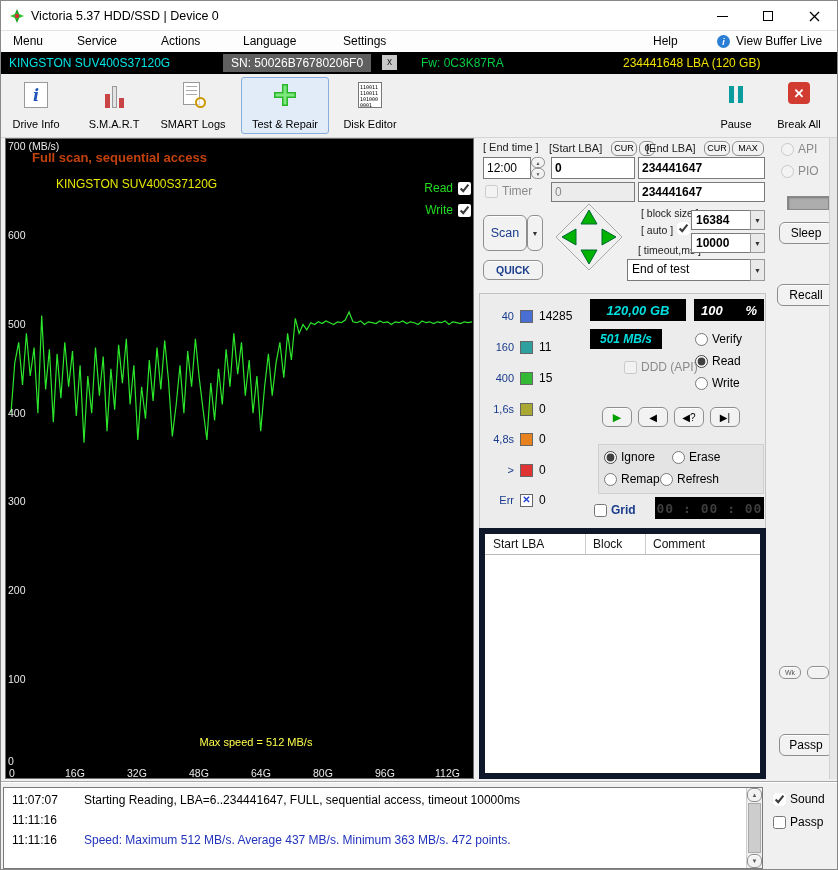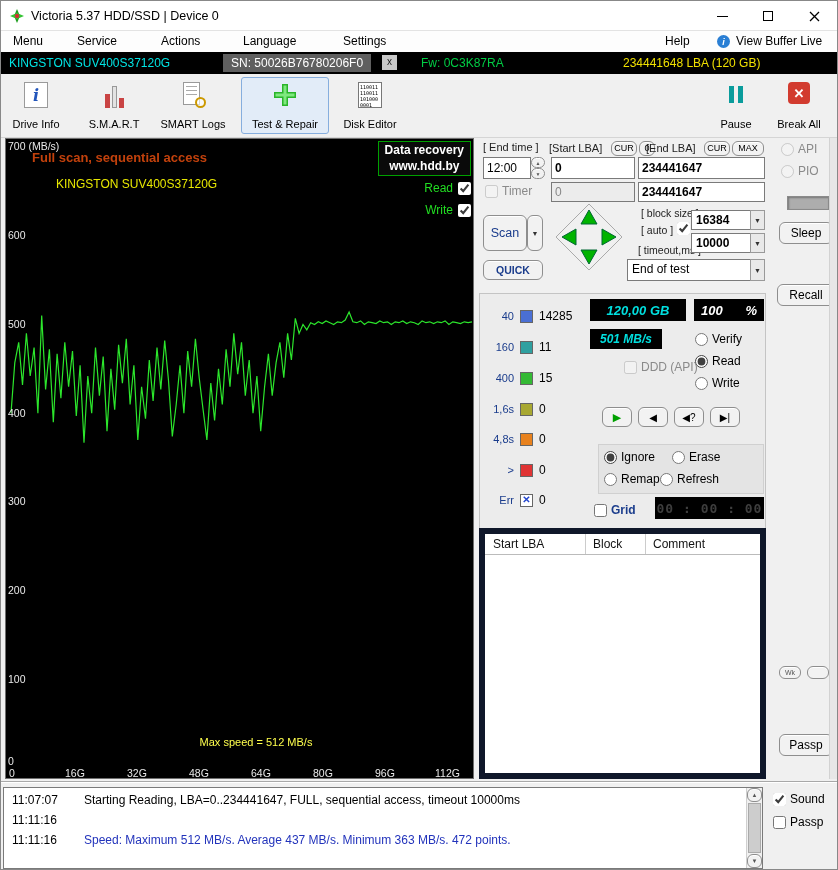--- a/index.html
+++ b/index.html
@@ -92,21 +92,21 @@
         </svg>
       </span>
   </div>
 
   <div class="a menubar">
     <span class="menu-item" style="left:8px;">Menu</span>
     <span class="menu-item" style="left:72px;">Service</span>
     <span class="menu-item" style="left:156px;">Actions</span>
     <span class="menu-item" style="left:238px;">Language</span>
     <span class="menu-item" style="left:338px;">Settings</span>
-    <span class="menu-item" style="left:648px;margin-left:12px;">Help</span>
+    <span class="menu-item" style="left:648px;">Help</span>
     <span class="a" style="left:716px;top:4px;width:13px;height:13px;border-radius:50%;background:#2a7fd4;color:#fff;font-size:9px;font-style:italic;font-weight:bold;display:flex;align-items:center;justify-content:center;">i</span>
     <span class="menu-item" style="left:731px;">View Buffer Live</span>
   </div>
 
   <div class="a devicebar">
     <span class="a" style="left:8px;color:#00e5e5;">KINGSTON SUV400S37120G</span>
     <span class="a" style="left:222px;top:2px;height:18px;line-height:18px;background:#5f5f5f;color:#fff;padding:0 8px;">SN: 50026B76780206F0</span>
     <span class="a" style="left:381px;top:3px;width:15px;height:15px;line-height:13px;text-align:center;background:#c9c9c9;color:#222;font-size:10px;">x</span>
     <span class="a" style="left:420px;color:#00cc44;">Fw: 0C3K87RA</span>
     <span class="a" style="left:622px;color:#f0e000;">234441648 LBA (120 GB)</span>
@@ -181,24 +181,20 @@
     <span class="xlab" style="left:3px;">0</span>
     <span class="xlab" style="left:59px;">16G</span>
     <span class="xlab" style="left:121px;">32G</span>
     <span class="xlab" style="left:183px;">48G</span>
     <span class="xlab" style="left:245px;">64G</span>
     <span class="xlab" style="left:307px;">80G</span>
     <span class="xlab" style="left:369px;">96G</span>
     <span class="xlab" style="left:429px;">112G</span>
     <span class="a" style="left:26px;top:11px;color:#c2410c;font-weight:bold;font-size:13px;">Full scan, sequential access</span>
     <span class="a" style="left:50px;top:38px;color:#e8e800;font-size:12px;">KINGSTON SUV400S37120G</span>
-    <div class="badge">
-      <div>Data recovery</div>
-      <div>www.hdd.by</div>
-    </div>
     <label class="legend-row" style="top:42px;">
       <span>Read</span>
       <input type="checkbox" checked="" style="">
     </label>
     <label class="legend-row" style="top:64px;">
       <span>Write</span>
       <input type="checkbox" checked="" style="">
     </label>
     <span class="a" style="left:145px;top:597px;width:210px;text-align:center;color:#ffff4d;font-size:11px;">Max speed = 512 MB/s</span>
   </div>
@@ -381,21 +377,21 @@
     <span class="a btn" style="left:36px;top:528px;width:22px;height:13px;"></span>
     <span class="a btn" style="left:8px;top:596px;width:54px;height:22px;">Passp</span>
     <span class="a" style="left:58px;top:0;width:10px;height:641px;background:#e7e7e7;border-left:1px solid #d2d2d2;"></span>
   </div>
 
   <div class="a" style="left:0;top:780px;width:838px;border-top:1px solid #a8a8a8;border-bottom:1px solid #fff;"></div>
 
   <div class="a logpanel">
     <div class="log-row" style="top:5px;">
       <span class="log-time">11:07:07</span>
-      <span class="log-text" style="color: rgb(0, 0, 0);">Starting Reading, LBA=0..234441647, FULL, sequential access, timeout 10000ms</span>
+      <span class="log-text" style="color: rgb(0, 0, 0);">Starting Reading, LBA=6..234441647, FULL, sequential access, timeout 10000ms</span>
     </div>
     <div class="log-row" style="top:25px;">
       <span class="log-time">11:11:16</span>
     </div>
     <div class="log-row" style="top:45px;">
       <span class="log-time">11:11:16</span>
       <span class="log-text" style="color: rgb(34, 51, 187);">Speed: Maximum 512 MB/s. Average 437 MB/s. Minimum 363 MB/s. 472 points.</span>
     </div>
     <div class="scrollbar">
       <span class="btn scroll-btn" style="top:0;">▲</span>

